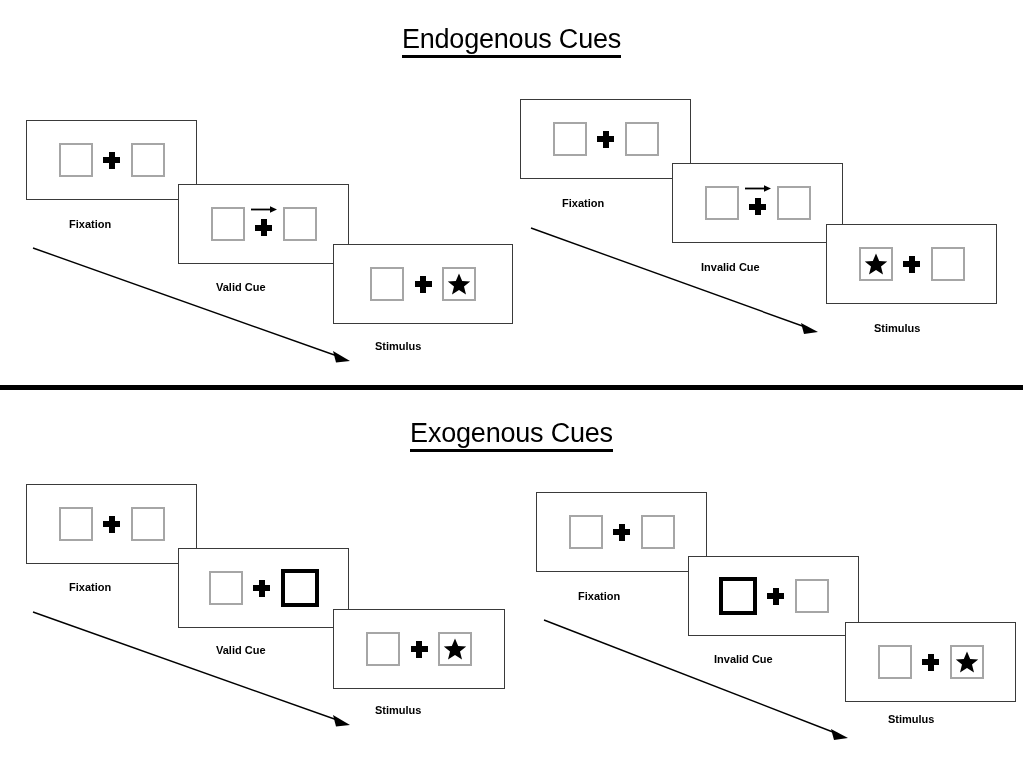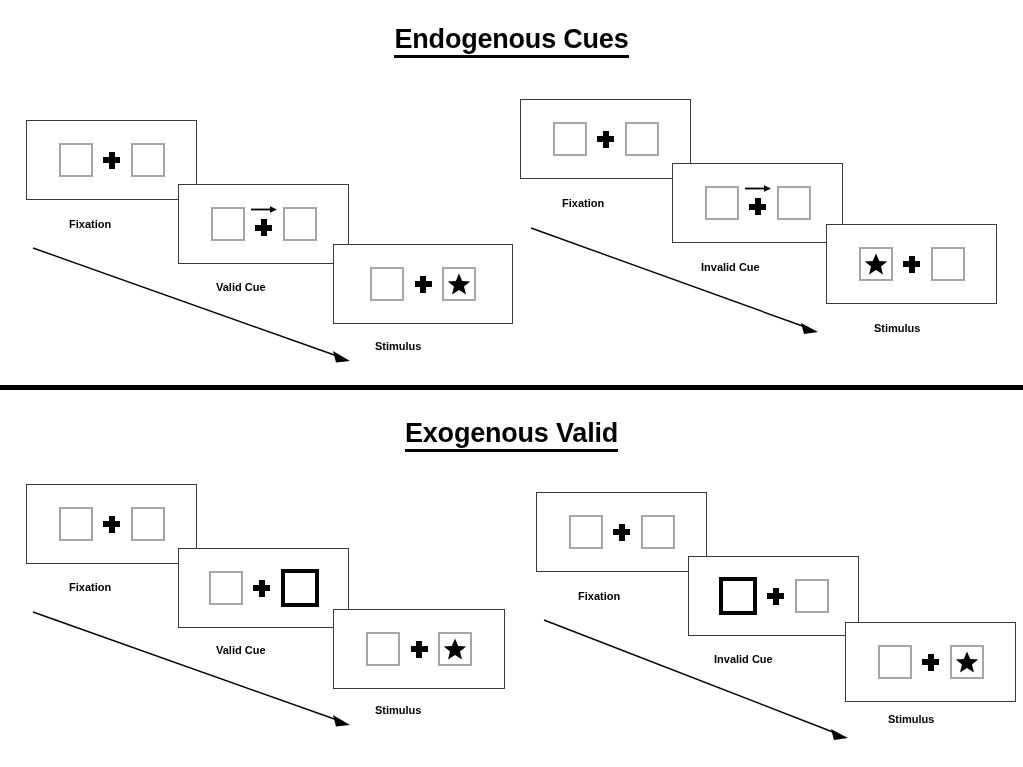--- a/index.html
+++ b/index.html
@@ -16,21 +16,21 @@
     color: #000000;
   }
 
   
   .section-title {
     position: absolute;
     width: 100%;
     left: 0;
     text-align: center;
     font-size: 27px;
-    font-weight: bold;
+    font-weight: normal;
     letter-spacing: -0.2px;
     color: #000;
   }
   .section-title span {
     border-bottom: 3px solid #000;
     padding-bottom: 1px;
   }
   #title-endogenous { top: 24px; }
   #title-exogenous  { top: 418px; }
 
@@ -237,21 +237,21 @@
   </div>
 </div>
 <div class="caption" style="left:874px; top:322px;">Stimulus</div>
 
 <svg class="flow-arrow" style="left:528px; top:224px;" width="295" height="118" viewBox="0 0 295 118">
   <line x1="3" y1="4" x2="280" y2="104" stroke="#000" stroke-width="1.4"></line>
   <polygon points="290,108 273,99 276,110" fill="#000"></polygon>
 </svg>
 
 <div class="section-title" id="title-exogenous">
-  <span>Exogenous Valid</span>
+  <span>Exogenous Cues</span>
 </div>
 
 <div class="panel" style="left:26px; top:484px; width:171px; height:80px;">
   <div class="panel-inner">
     <div class="box"></div>
     <div class="cross">
       <div class="plus"></div>
     </div>
     <div class="box"></div>
   </div>

